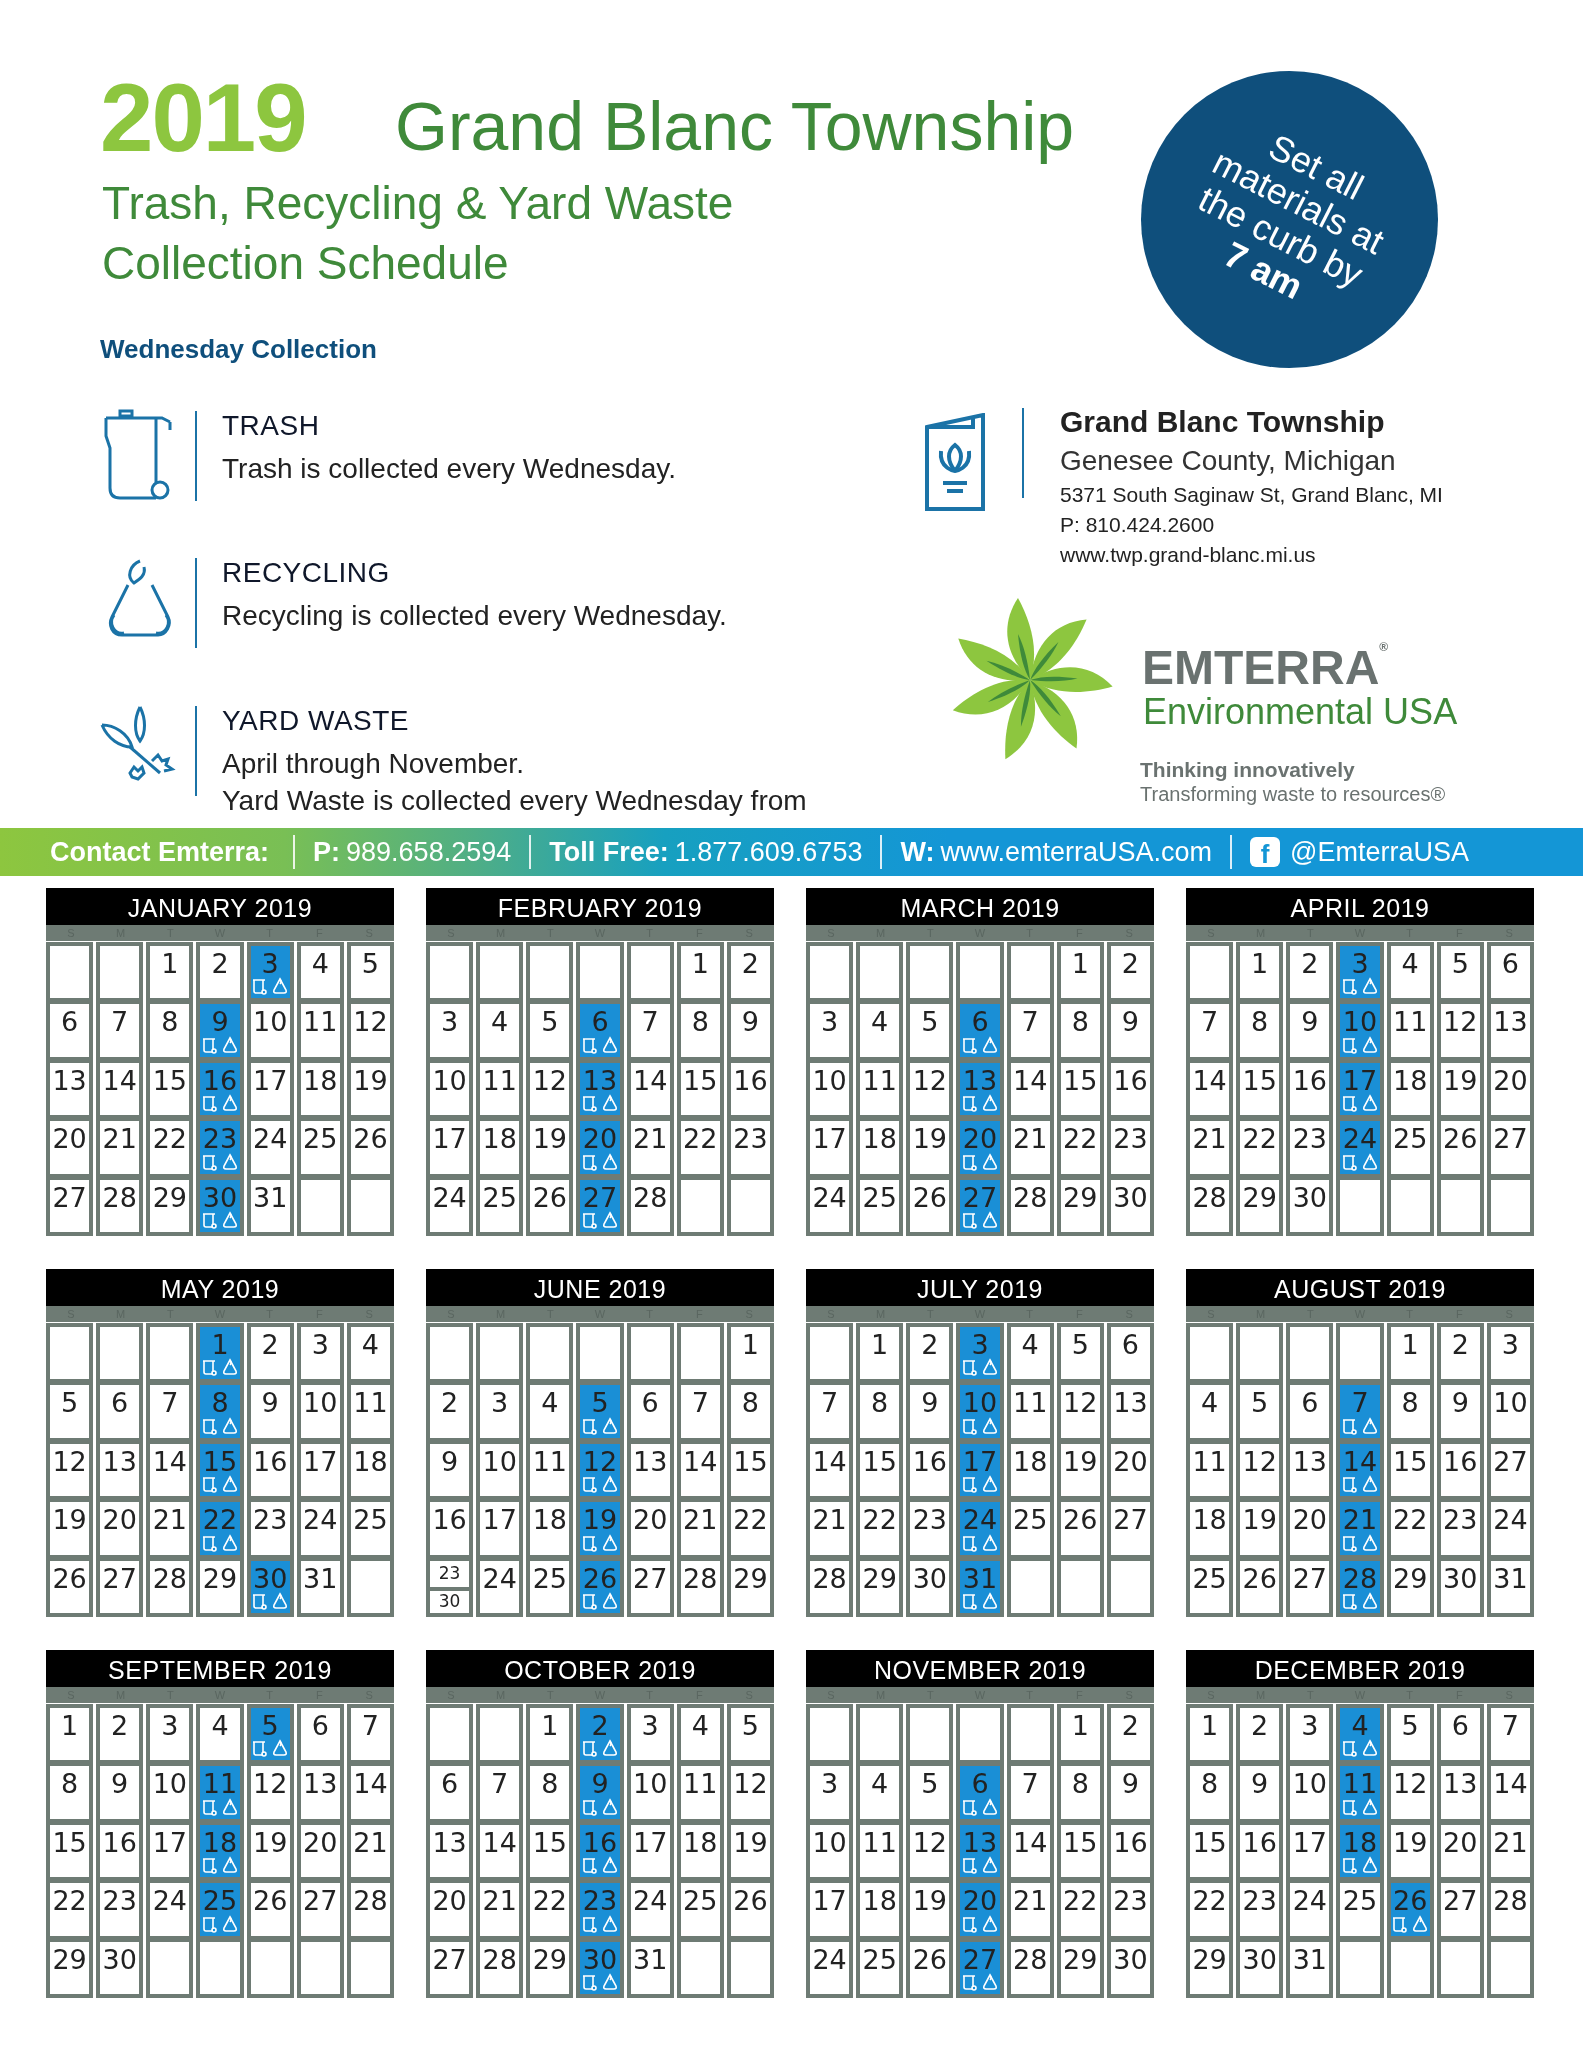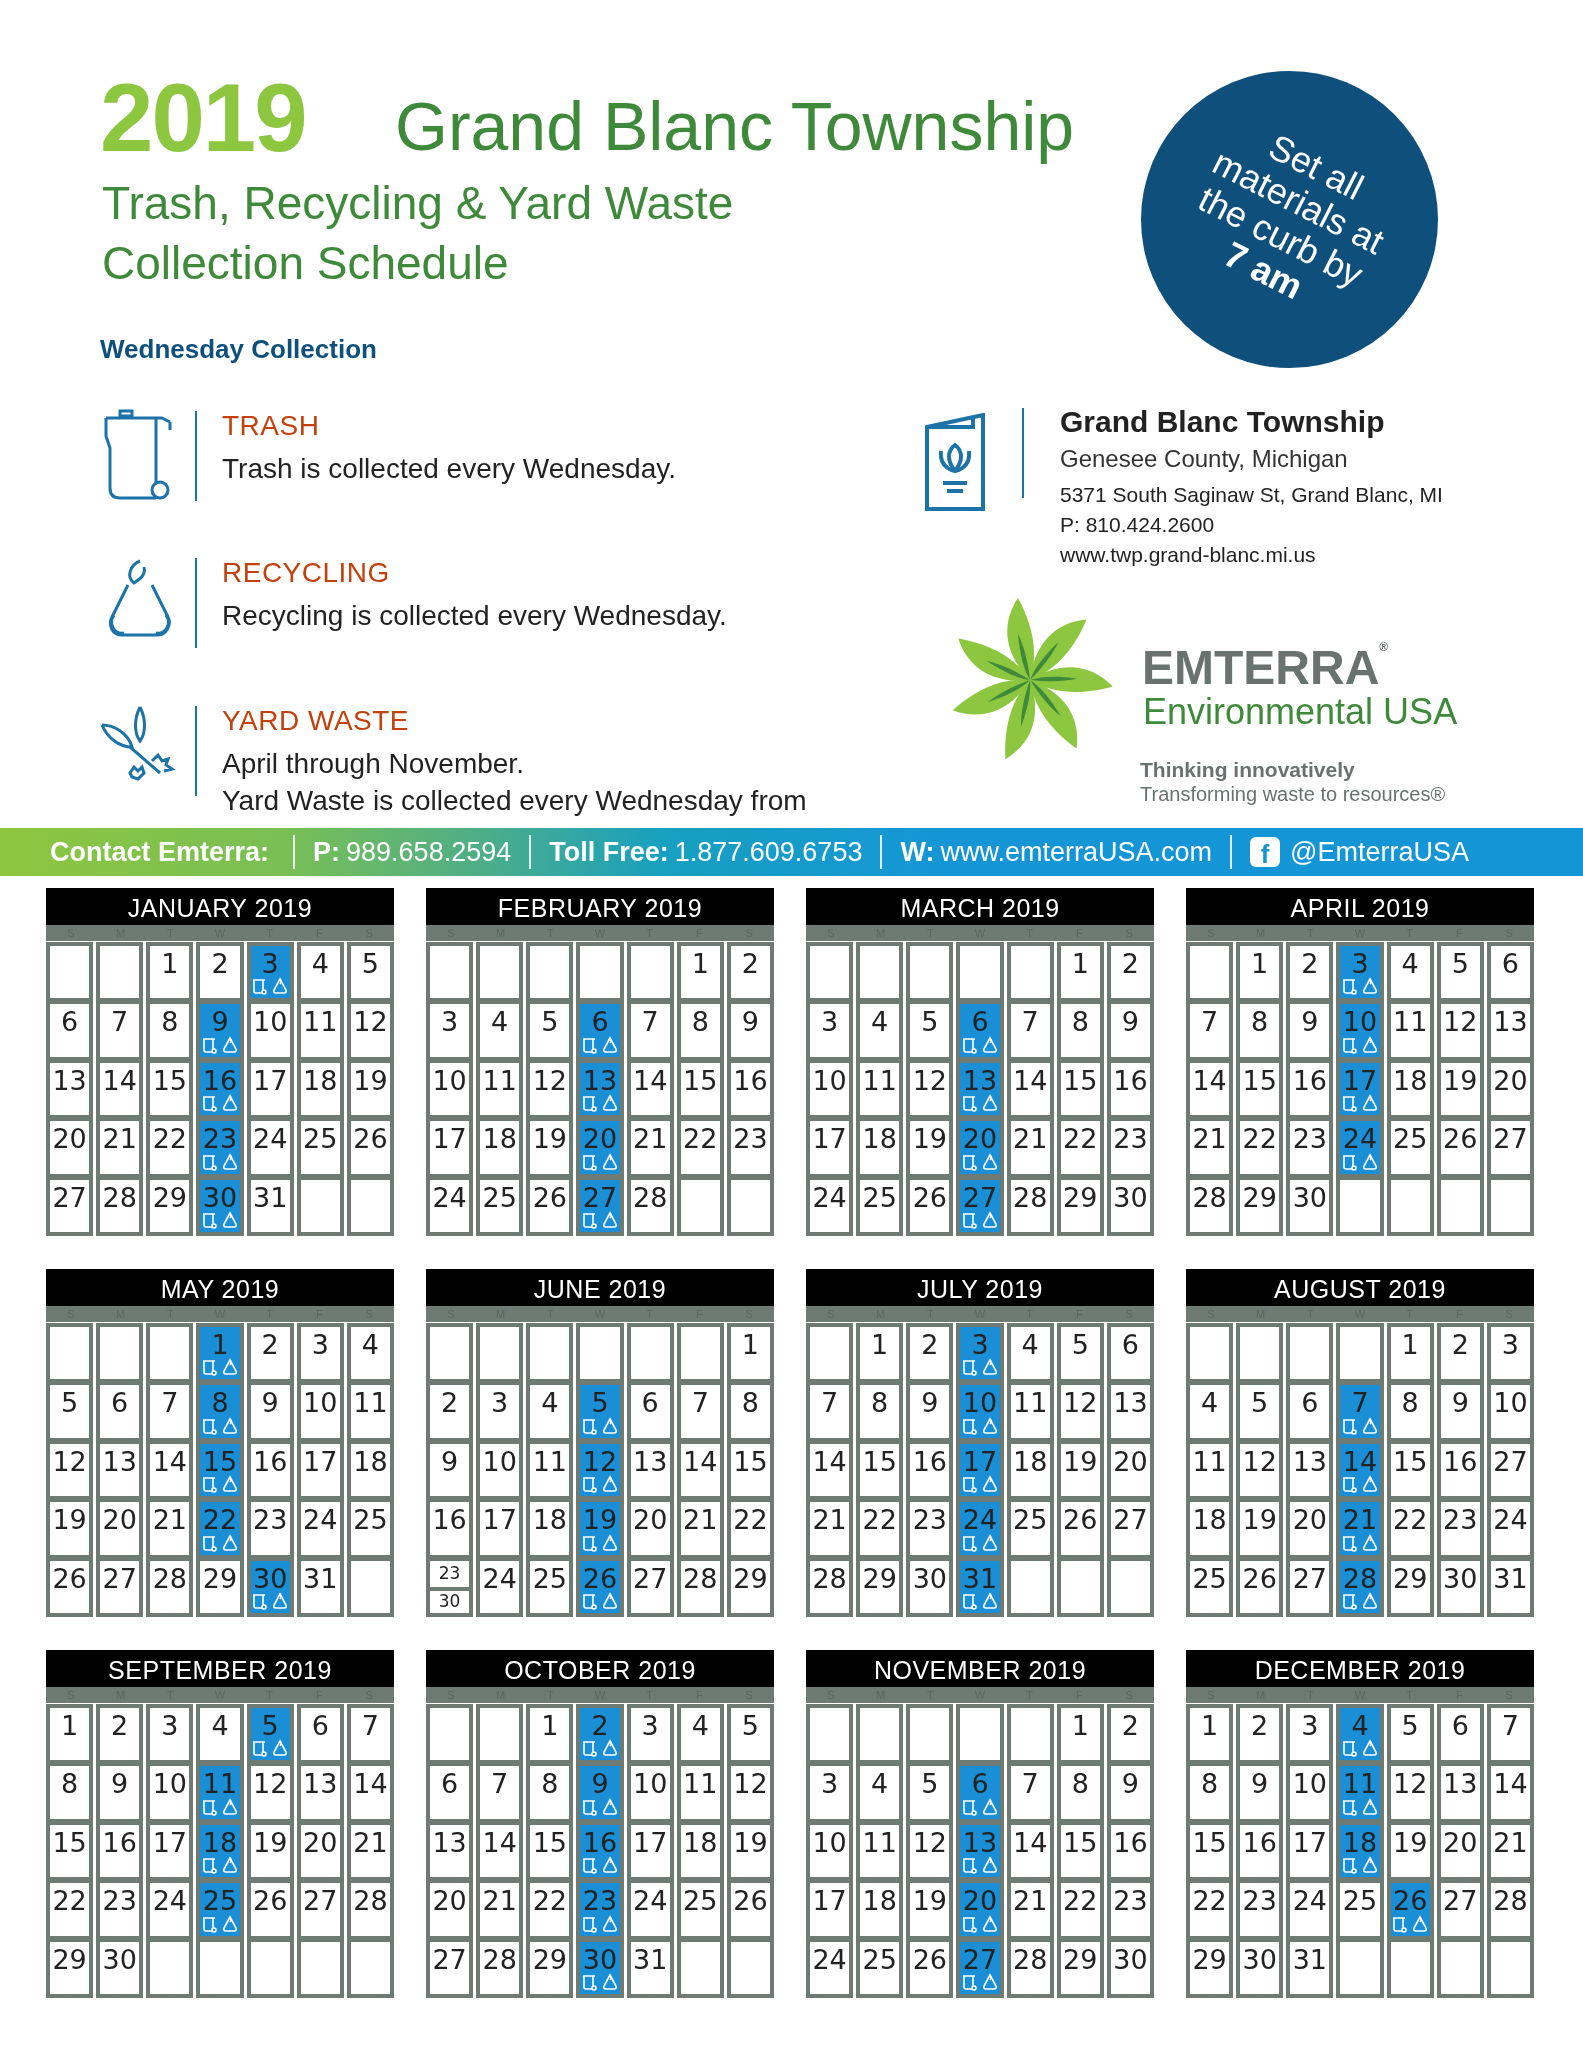--- a/index.html
+++ b/index.html
@@ -11,27 +11,27 @@
   .title-sub { left:102px; font-size:46px; color:#3f8a3a; line-height:1; }
   .wed { left:100px; top:336px; font-size:26px; font-weight:bold; color:#0f4f7c; line-height:1; }
   .badge { left:1141px; top:71px; width:297px; height:297px; border-radius:50%; background:#0f4f7c; }
   .badge-text { position:absolute; left:0; top:0; width:297px; height:297px; display:flex; flex-direction:column;
                 align-items:center; justify-content:center; color:#fff; font-size:36px; line-height:1.08;
                 transform:rotate(27deg); text-align:center; }
   .badge-text .strong { font-weight:bold; }
   .svc { left:100px; width:760px; height:100px; }
   .svc .ico { position:absolute; left:0; top:0; width:80px; height:95px; }
   .svc .bar { position:absolute; left:95px; top:3px; width:2px; height:90px; background:#1b73a7; }
-  .svc .hd { position:absolute; left:122px; top:2px; font-size:28px; color:#c2410c; letter-spacing:0.5px; }
+  .svc .hd { position:absolute; left:122px; top:2px; font-size:28px; color:#0f172a; letter-spacing:0.5px; }
   .svc .tx { position:absolute; left:122px; top:42px; font-size:28px; color:#222; line-height:37px; }
   .gb { left:925px; top:405px; width:620px; height:180px; }
   .gb .ico { position:absolute; left:0; top:8px; width:62px; height:100px; }
   .gb .bar { position:absolute; left:97px; top:3px; width:2px; height:90px; background:#1b73a7; }
   .gb .name { position:absolute; left:135px; top:0; font-size:30px; font-weight:bold; color:#222; }
-  .gb .county { position:absolute; left:135px; top:40px; font-size:24px; color:#333; }
+  .gb .county { position:absolute; left:135px; top:40px; font-size:28px; color:#333; }
   .gb .l { position:absolute; left:135px; font-size:21px; color:#222; }
   .emterra { left:945px; top:595px; width:540px; height:220px; }
   .emterra .logo { position:absolute; left:0; top:0; width:170px; height:170px; }
   .emterra .e1 { position:absolute; left:197px; top:45px; font-size:48px; font-weight:bold; color:#6a7270; letter-spacing:0; }
   .emterra .reg { font-size:12px; vertical-align:top; }
   .emterra .e2 { position:absolute; left:198px; top:96px; font-size:36px; color:#3f8a3a; }
   .emterra .t1 { position:absolute; left:195px; top:163px; font-size:21px; font-weight:bold; color:#6a7270; }
   .emterra .t2 { position:absolute; left:195px; top:188px; font-size:20px; color:#6a7270; }
   .contact { left:0; top:828px; width:1583px; height:48px;
              background:linear-gradient(90deg,#8dc63f 0%,#79bf55 18%,#4fae86 30%,#17a0c0 42%,#1496d6 60%,#1496d6 100%);

